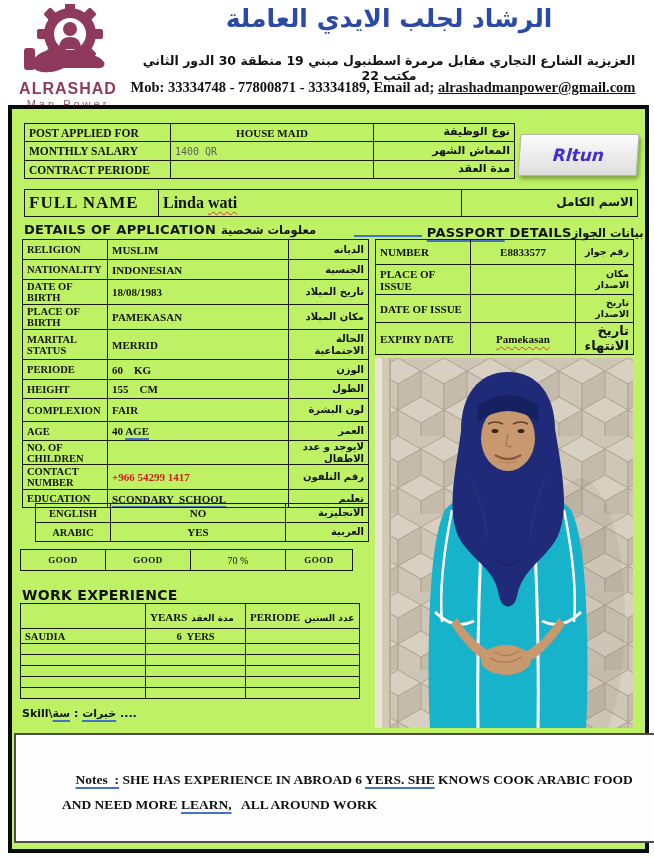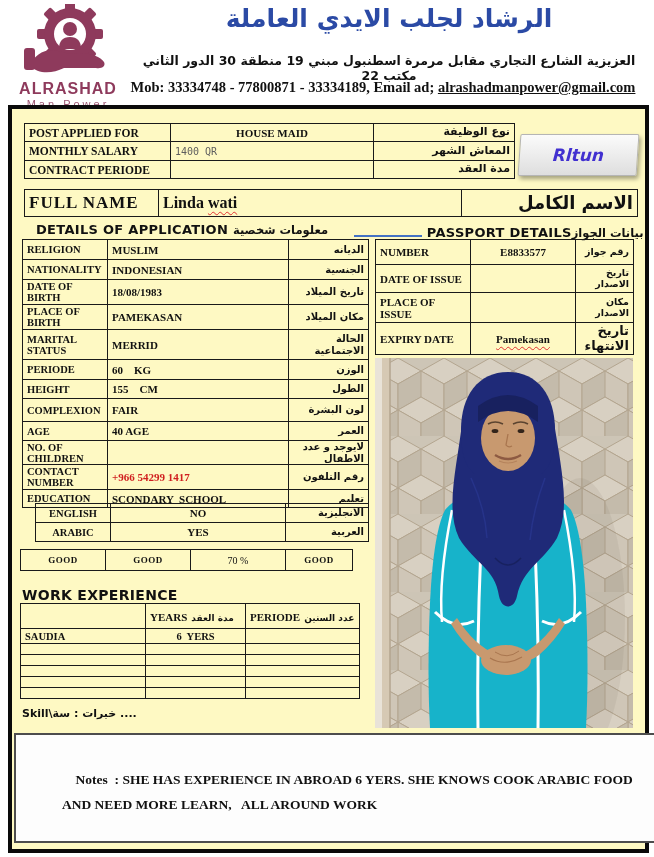--- a/index.html
+++ b/index.html
@@ -6,21 +6,21 @@
   body{width:654px;height:857px;background:#fff;position:relative;
        font-family:"Liberation Serif",serif;color:#111;overflow:hidden;}
   .abs{position:absolute;}
   table{border-collapse:collapse;table-layout:fixed;}
   td{border:1.5px solid #1a1a1a;padding:0 4px;vertical-align:middle;overflow:hidden;}
   .lbl{font-weight:bold;font-size:10.5px;}
   .val{font-weight:bold;font-size:11px;white-space:pre;}
   .ar{font-family:"DejaVu Sans",sans-serif;font-weight:bold;font-size:10px;
       text-align:right;direction:rtl;line-height:1.15;}
   .center{text-align:center;}
-  .link-u{text-decoration-color:#4472c4;
+  .link-u{text-decoration:underline;text-decoration-color:#4472c4;
           text-decoration-thickness:2px;text-underline-offset:3px;}
   .wavy-red{text-decoration:underline;text-decoration-style:wavy;
             text-decoration-color:#e03333;text-decoration-thickness:1px;
             text-underline-offset:3px;}
   .red{color:#d02020;}
   .sechead{font-family:"DejaVu Sans",sans-serif;font-weight:bold;font-size:13px;
            letter-spacing:.3px;white-space:nowrap;}
   .sechead .arpart{font-size:11.5px;}
   
   .doc-title{left:130px;right:6px;top:4px;text-align:center;direction:rtl;
@@ -29,21 +29,21 @@
   .doc-address{left:130px;right:6px;top:53px;text-align:center;direction:rtl;
                font-family:"DejaVu Sans",sans-serif;font-weight:bold;font-size:12.5px;}
   .mob-line{left:118px;right:6px;top:79px;text-align:center;font-weight:bold;
             font-size:14.5px;}
   .logo-name{color:#8e3a5c;font-family:"Liberation Sans",sans-serif;font-weight:bold;
              font-size:16px;letter-spacing:1px;text-align:center;}
   .logo-sub{color:#9c5572;font-family:"Liberation Sans",sans-serif;
             font-size:11px;letter-spacing:3px;text-align:center;}
   
   .frame{left:8px;top:105px;width:633px;height:740px;border:4px solid #0a0a0a;
-         background:#fef9c3;}
+         background:#bef264;}
   .btn3d{background:linear-gradient(#fbfbfb,#dedede);border:1px solid #b5b5b5;
          border-radius:2px;box-shadow:2px 3px 4px rgba(0,0,0,.35);
          color:#4130d0;font-family:"DejaVu Sans",sans-serif;font-weight:bold;
          font-style:italic;font-size:17px;text-align:center;line-height:40px;
          transform:skewX(-4deg);cursor:pointer;}
   .notes{border:2.5px solid #4d4d4d;background:#fdfdfd;padding:6px 10px;
          font-weight:bold;font-size:13.5px;line-height:1.9;white-space:pre-wrap;}
   .skill-line{font-family:"DejaVu Sans",sans-serif;font-weight:bold;font-size:11px;}
 </style>
 </head>
@@ -113,26 +113,26 @@
   <table class="abs" style="left:12px;top:80px;width:613px;">
     <colgroup>
         <col style="width:134px">
         <col style="width:303px">
         <col style="width:176px">
       </colgroup>
     <tbody>
         <tr style="height:27px;">
       <td class="lbl" style="font-size:17px;letter-spacing:1px;">FULL NAME</td>
       <td style="font-weight:bold;font-size:16px;"><span>Linda </span><span class="wavy-red">wati</span></td>
-      <td class="ar" style="font-size:18px;text-align:right;">الاسم الكامل</td>
-    </tr>
-  </tbody>
-    </table>
-
-  <div class="abs sechead" style="left:24px;top:113px;">
+      <td class="ar" style="font-size:12px;text-align:right;">الاسم الكامل</td>
+    </tr>
+  </tbody>
+    </table>
+
+  <div class="abs sechead" style="left:12px;top:113px;">
     <span>DETAILS OF APPLICATION</span>
     <span class="arpart" style="direction:rtl;">معلومات شخصية</span>
   </div>
   <div class="abs sechead" style="left:342px;top:113px;">
     <span style="display:inline-block;width:68px;border-bottom:2px solid #4472c4;height:13px;"></span>
     <span class="link-u">PASSPORT</span><span> DETAILS</span><span class="arpart" style="direction:rtl;">بيانات الجواز</span>
   </div>
 
   <table class="abs" style="left:10px;top:130px;width:346px;">
     <colgroup>
@@ -229,29 +229,29 @@
         <col style="width:95px">
         <col style="width:105px">
         <col style="width:58px">
       </colgroup>
     <tbody>
         <tr style="height:25px;">
       <td class="lbl" style="font-size:11px;">NUMBER</td>
       <td class="val center">E8833577</td>
       <td class="ar" style="font-size:9.5px;">رقم جواز</td>
     </tr>
+    <tr style="height:30px;">
+      <td class="lbl" style="font-size:11px;">PLACE OF ISSUE</td>
+      <td class="val center"></td>
+      <td class="ar" style="font-size:9.5px;">مكان الاصدار</td>
+    </tr>
     <tr style="height:28px;">
       <td class="lbl" style="font-size:11px;">DATE OF ISSUE</td>
       <td class="val center"></td>
       <td class="ar" style="font-size:9.5px;">تاريخ الاصدار</td>
-    </tr>
-    <tr style="height:30px;">
-      <td class="lbl" style="font-size:11px;">PLACE OF ISSUE</td>
-      <td class="val center"></td>
-      <td class="ar" style="font-size:9.5px;">مكان الاصدار</td>
     </tr>
     <tr style="height:32px;">
       <td class="lbl" style="font-size:11px;">EXPIRY DATE</td>
       <td class="val center wavy-red">Pamekasan</td>
       <td class="ar" style="font-size:13px;">تاريخ الانتهاء</td>
     </tr>
   </tbody>
     </table>
 
   <div class="abs" style="left:363px;top:249px;width:258px;height:370px;">

